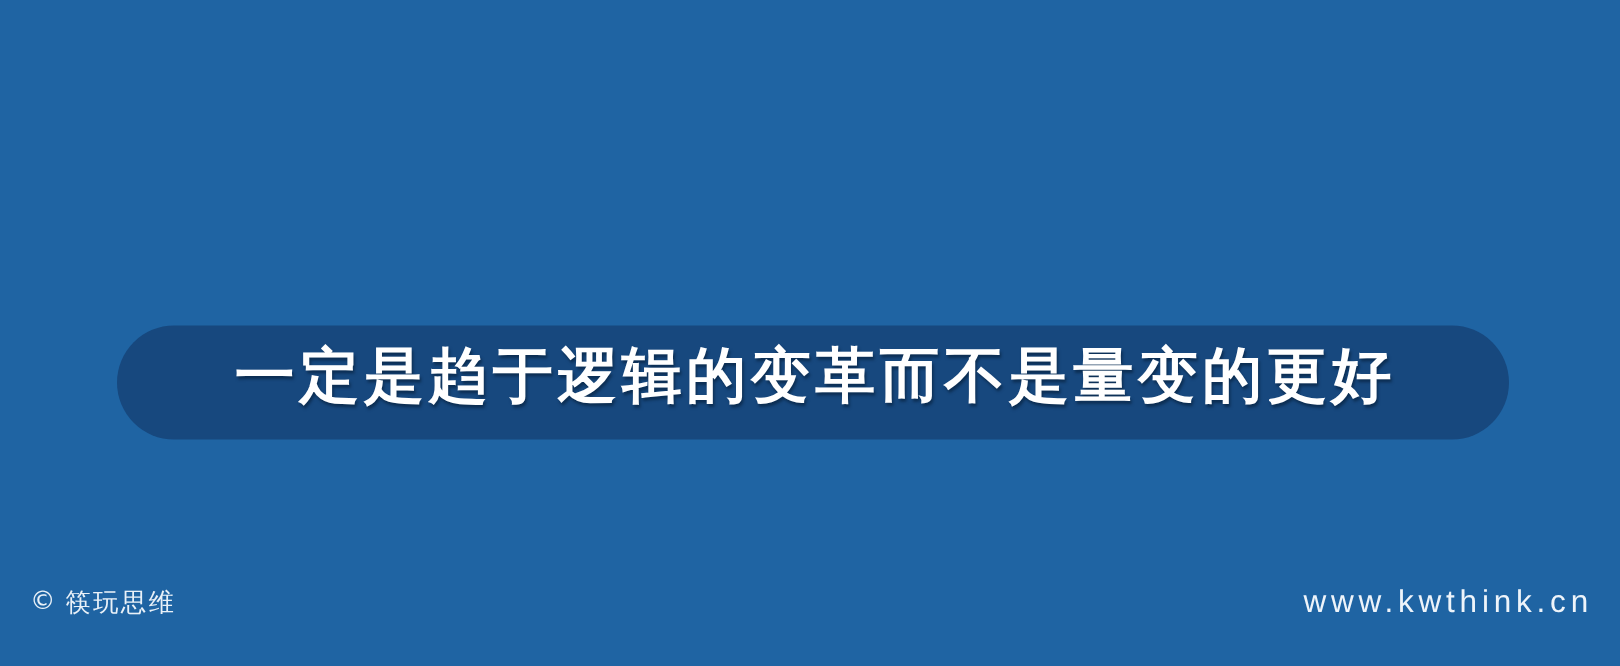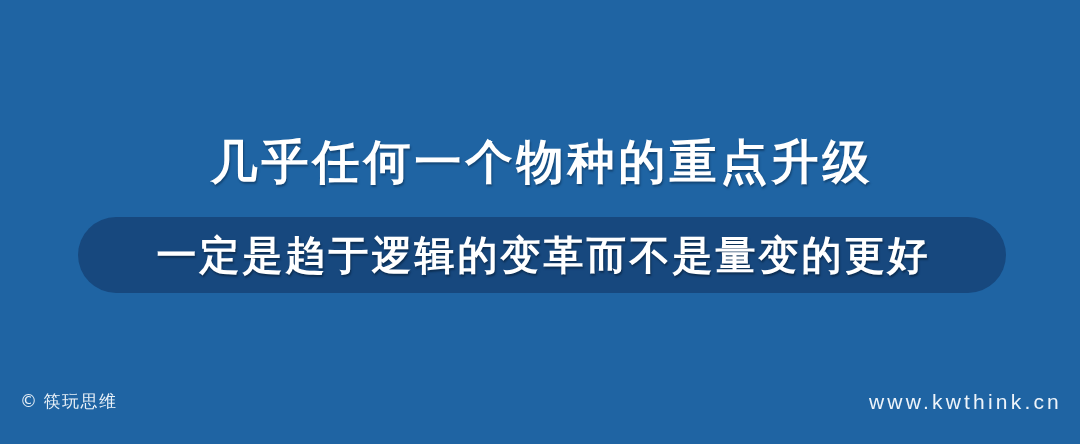--- a/index.html
+++ b/index.html
@@ -59,21 +59,21 @@
     box-sizing: border-box;
     background-color: #17487e;
     border-radius: 38px;
     display: flex;
     align-items: center;
     justify-content: center;
   }
 
   .pill-text {
     display: block;
-    font-family: Liberation Sans, sans-serif;
+    font-family: Liberation Mono, monospace;
     font-size: 40px;
     font-weight: 700;
     line-height: 1.1;
     color: #ffffff;
     letter-spacing: 3px;
     text-indent: 3px;
     white-space: nowrap;
     text-shadow: 1px 2px 2px rgba(5, 28, 54, 0.6);
   }
 
@@ -117,23 +117,20 @@
     font-weight: 400;
     letter-spacing: 3.2px;
     white-space: nowrap;
   }
 </style>
 </head>
 <body>
 
 <div class="poster">
 
-  <div class="headline-row">
-    <h1 class="headline">几乎任何一个物种的重点升级</h1>
-  </div>
 
   <div class="pill">
     <p class="pill-text">一定是趋于逻辑的变革而不是量变的更好</p>
   </div>
 
   <div class="footer">
     <div class="brand">
       <span class="brand-mark">©</span>
       <span>筷玩思维</span>
     </div>

